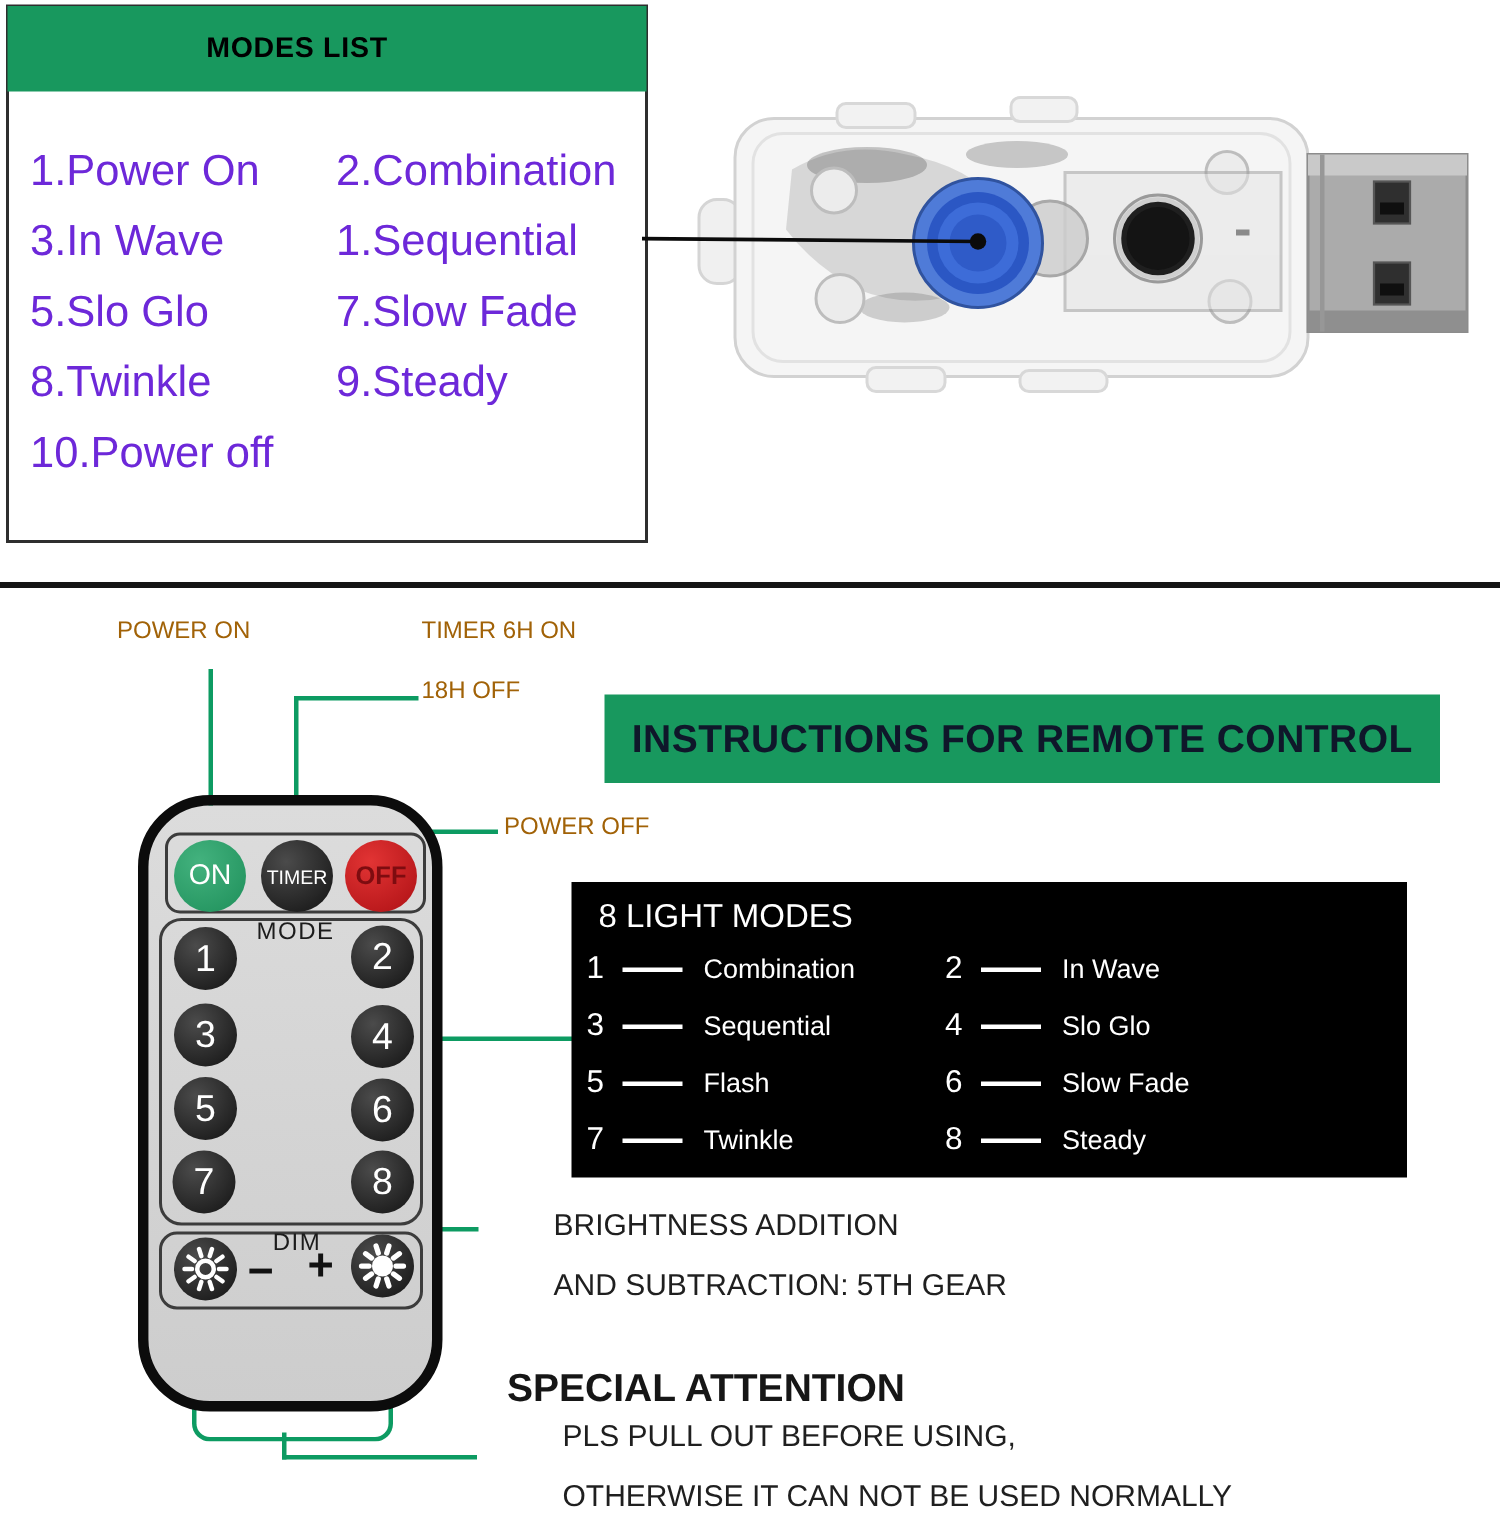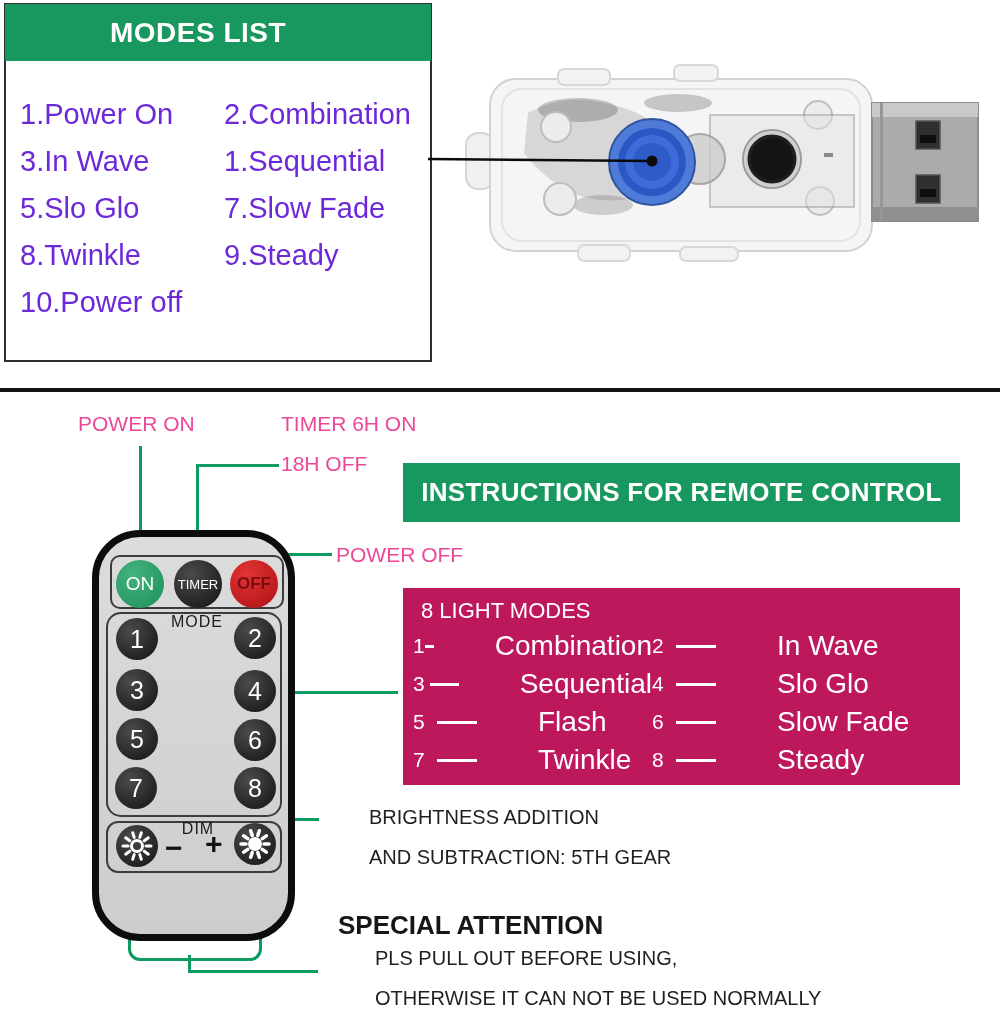--- a/index.html
+++ b/index.html
@@ -7,61 +7,61 @@
     width:1000px;height:1009px;position:relative;overflow:hidden;
     font-family:"Liberation Sans","DejaVu Sans",sans-serif;color:#1c1c1c;
     -webkit-font-smoothing:antialiased;
   }
   .abs{position:absolute;}
 
   
   .modes-box{left:4px;top:3px;width:424px;height:355px;border:2px solid #2e2e2e;background:#fff;}
   .modes-header{position:absolute;left:-1px;top:-1px;right:-1px;height:57px;background:#18985e;
     display:flex;align-items:center;justify-content:center;}
-  .modes-header span{color:#ffffff;font-weight:bold;font-size:28px;letter-spacing:.5px;transform:translateX(-20px);}
+  .modes-header span{color:#000000;font-weight:bold;font-size:19px;letter-spacing:.5px;transform:translateX(-20px);}
   .modes-grid{position:absolute;left:14px;top:86px;width:400px;
     display:grid;grid-template-columns:204px 1fr;grid-auto-rows:47px;}
   .modes-grid div{font-size:29px;line-height:47px;white-space:nowrap;color:#6d28d9;}
 
   
   .divider{left:0;top:388px;width:1000px;height:4px;background:#151515;}
 
   
   .gline{background:#0d9b62;}
   .bracket{left:128px;top:916px;width:128px;height:42px;
     border-left:3px solid #0d9b62;border-right:3px solid #0d9b62;border-bottom:3px solid #0d9b62;
     border-bottom-left-radius:12px;border-bottom-right-radius:12px;}
 
   
-  .callout{font-size:21px;white-space:nowrap;color:#ec4899;}
+  .callout{font-size:16px;white-space:nowrap;color:#a16207;}
 
   
   .remote{left:92px;top:530px;width:203px;height:411px;background:linear-gradient(#dcdcdc,#cdcdcd);
     border:7px solid #0c0c0c;border-radius:48px;box-sizing:border-box;}
   .remote-section{position:absolute;border:2px solid #3c3c3c;border-radius:13px;box-sizing:border-box;}
   .rbtn{position:absolute;border-radius:50%;display:flex;align-items:center;justify-content:center;
     color:#fff;box-sizing:border-box;}
   .btn-black{background:radial-gradient(circle at 35% 30%,#4b4b4b,#121212);}
   .btn-green{background:radial-gradient(circle at 35% 30%,#43b27e,#1e8f5a);}
   .btn-red{background:radial-gradient(circle at 35% 30%,#e23434,#ad1014);}
   .sec-label{position:absolute;width:60px;text-align:center;font-size:16px;color:#1c1c1c;letter-spacing:1px;}
   .dim-sign{position:absolute;font-size:30px;font-weight:bold;color:#111;line-height:30px;}
 
   
   .banner{left:403px;top:463px;width:557px;height:59px;background:#18985e;
     display:flex;align-items:center;justify-content:center;}
-  .banner span{color:#ffffff;font-weight:bold;font-size:26px;letter-spacing:.3px;}
-  .lm-box{left:403px;top:588px;width:557px;height:197px;background:#be185d;color:#fff;}
+  .banner span{color:#0f172a;font-weight:bold;font-size:26px;letter-spacing:.3px;}
+  .lm-box{left:381px;top:588px;width:557px;height:197px;background:#000000;color:#fff;}
   .lm-title{position:absolute;left:18px;top:10px;font-size:22px;}
   .lm-row{position:absolute;left:10px;width:540px;height:38px;display:flex;align-items:center;}
   .lm-cell{display:flex;align-items:center;}
   .lm-cell.c1{width:239px;}
   .lm-num{font-size:21px;width:24px;}
   .lm-dash{width:40px;height:3px;background:#fff;margin-right:14px;}
-  .lm-label{font-size:28px;white-space:nowrap;margin-left:47px;}
+  .lm-label{font-size:18px;white-space:nowrap;}
 
   
   .note{font-size:20px;white-space:nowrap;color:#1f1f1f;margin-left:35px;}
   .special-title{font-size:26px;font-weight:bold;white-space:nowrap;color:#161616;}
 </style>
 </head>
 <body>
 
 <div class="abs modes-box">
   <div class="modes-header">

